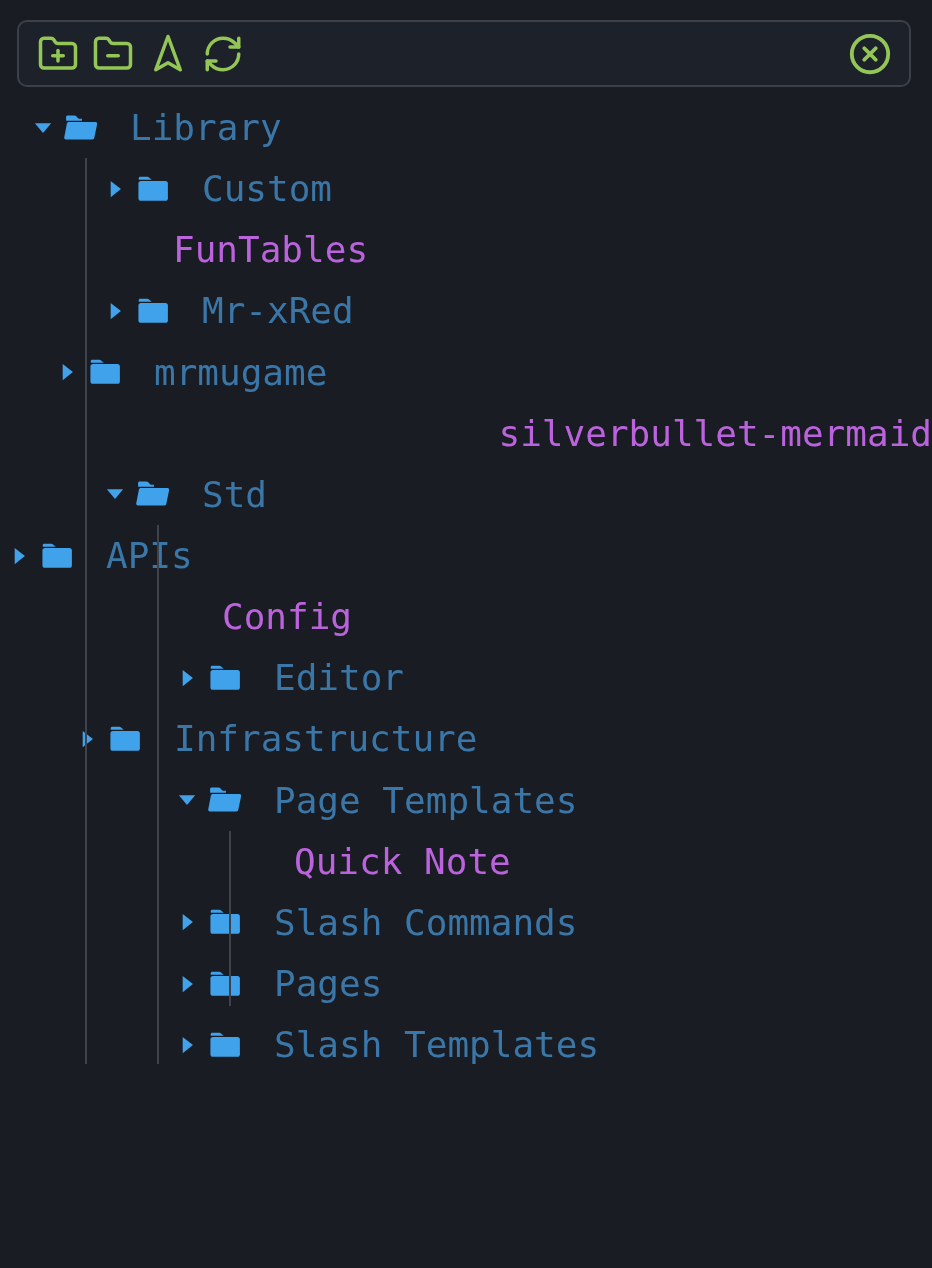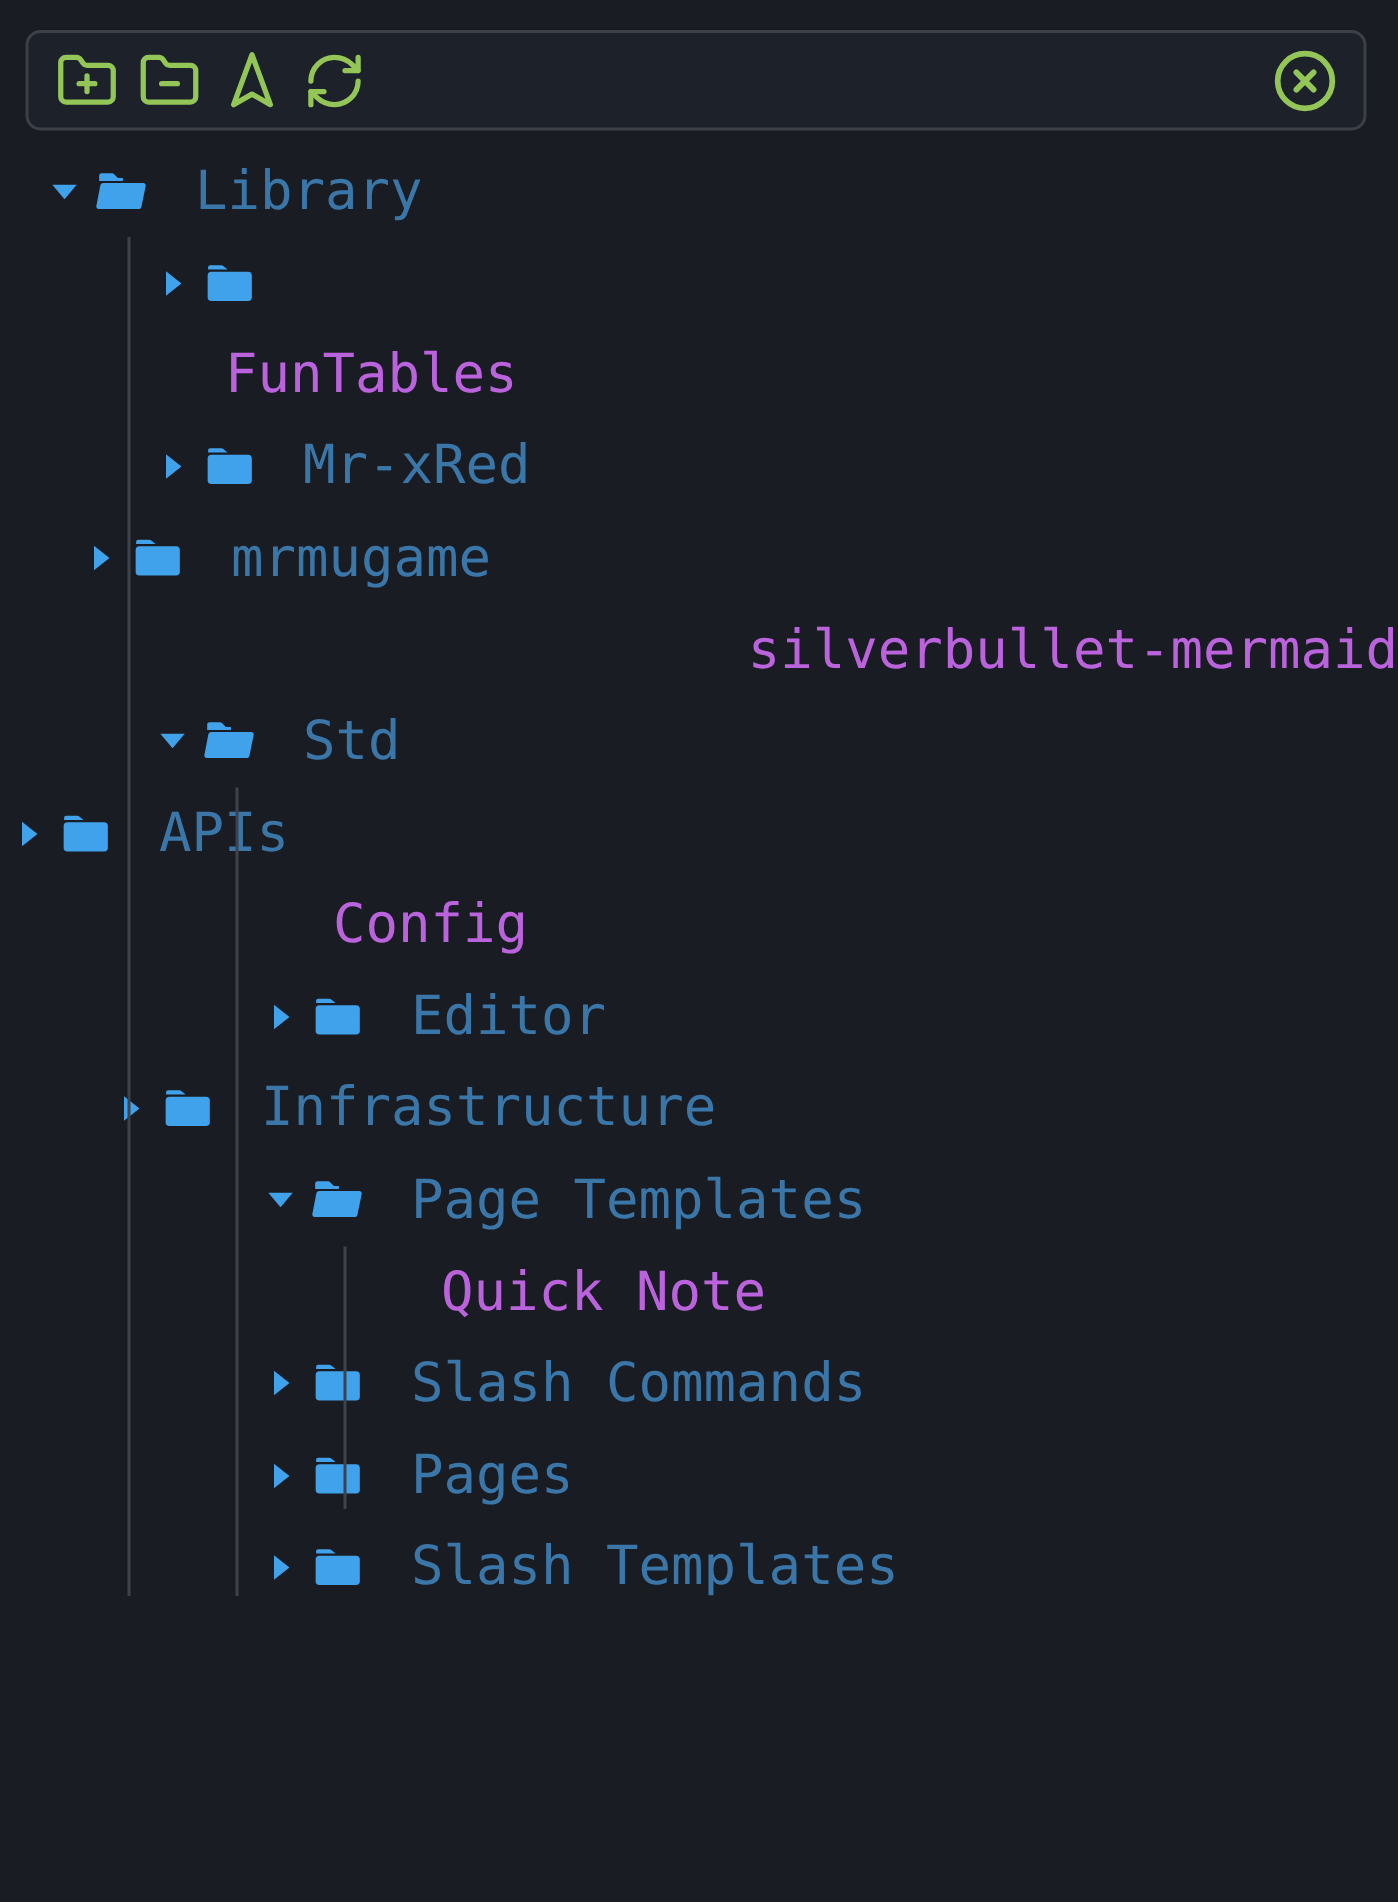--- a/index.html
+++ b/index.html
@@ -142,22 +142,23 @@
           <svg width="26" height="26" viewBox="0 0 24 24">
             <polygon points="8,4.5 17.5,12 8,19.5"></polygon>
           </svg>
         </span>
         <span class="icon-box">
           <svg width="38" height="38" viewBox="0 0 24 24">
             <path d="M3 5.2c0-.5.4-.9.9-.9h4.5c.4 0 .8.2 1.1.4l1.7 1.4H3z"></path>
             <rect x="2.8" y="7" width="18.6" height="12.4" rx="1.6"></rect>
           </svg>
         </span>
-      </div>
-      <div class="row page" style="padding-left: 96px;">
+        <span class="label folder">Custom</span>
+      </div>
+      <div class="row page" style="padding-left: 96px; margin-left: 23px;">
         <span class="page-spacer"></span>
         <span class="label page">FunTables</span>
       </div>
       <div class="row folder" style="padding-left: 96px;">
         <span class="caret-box">
           <svg width="26" height="26" viewBox="0 0 24 24">
             <polygon points="8,4.5 17.5,12 8,19.5"></polygon>
           </svg>
         </span>
         <span class="icon-box">

